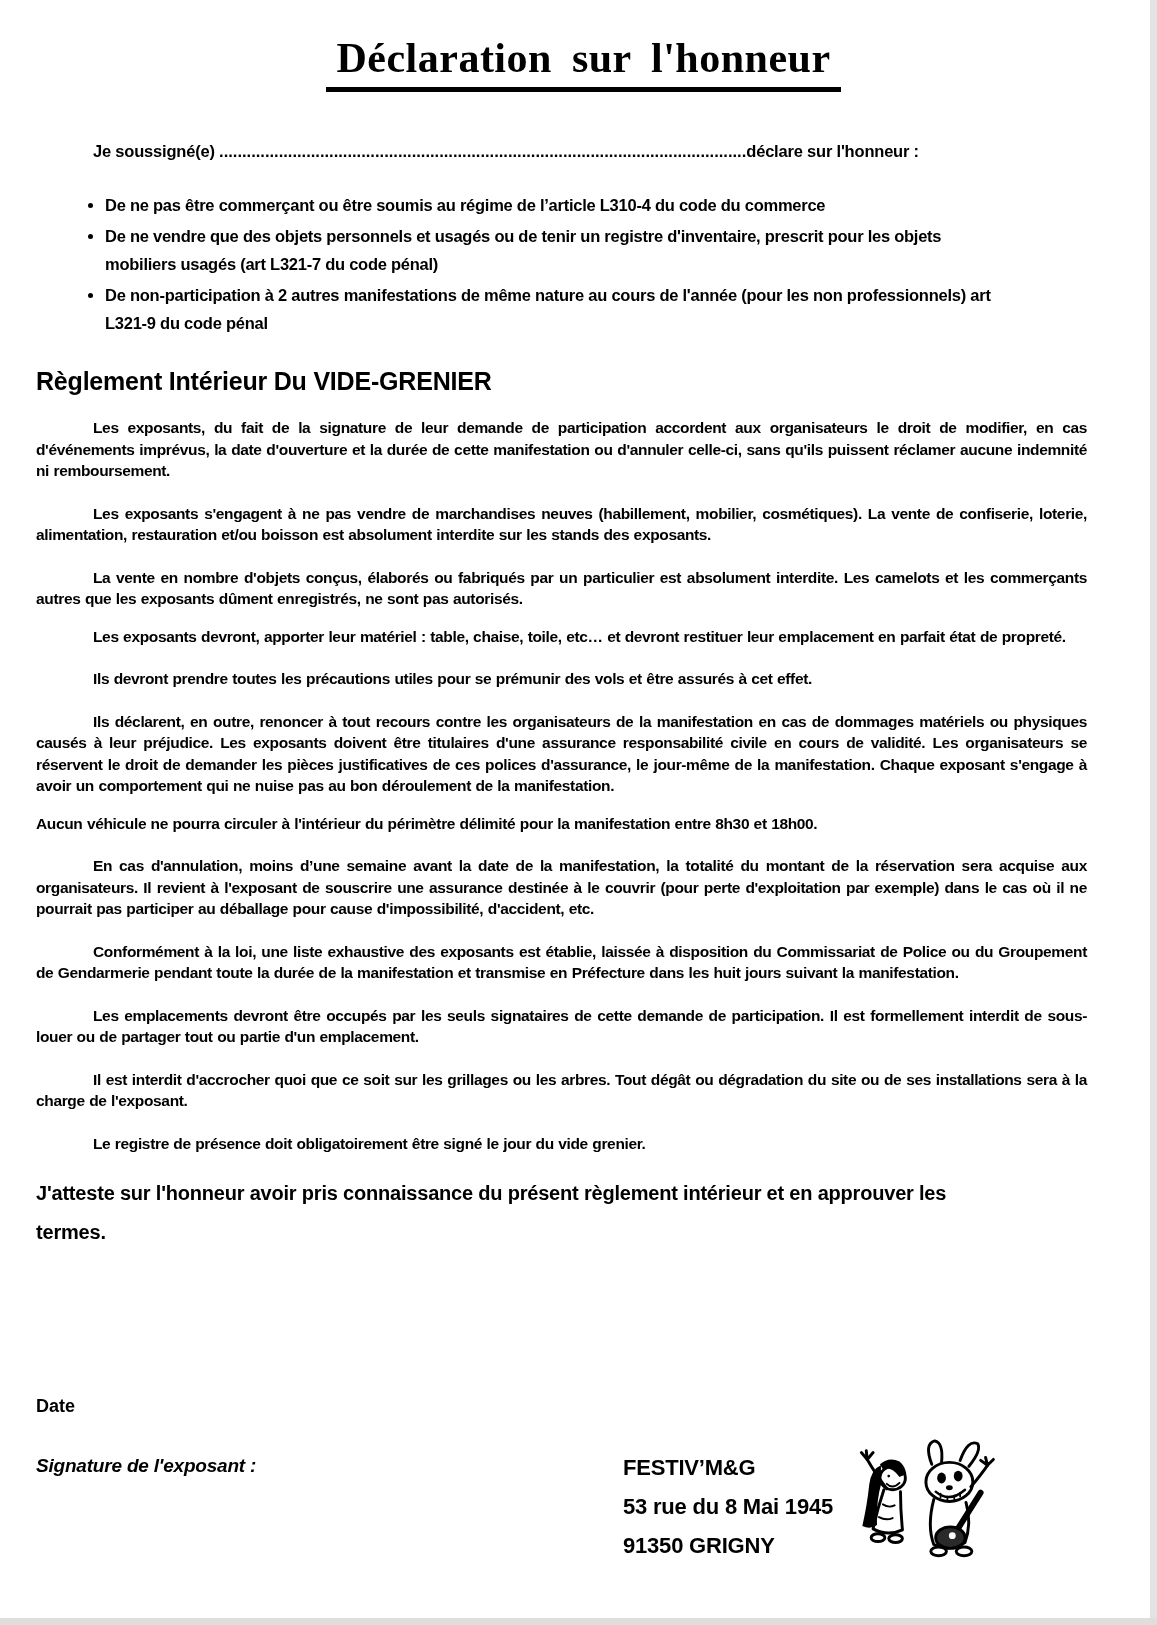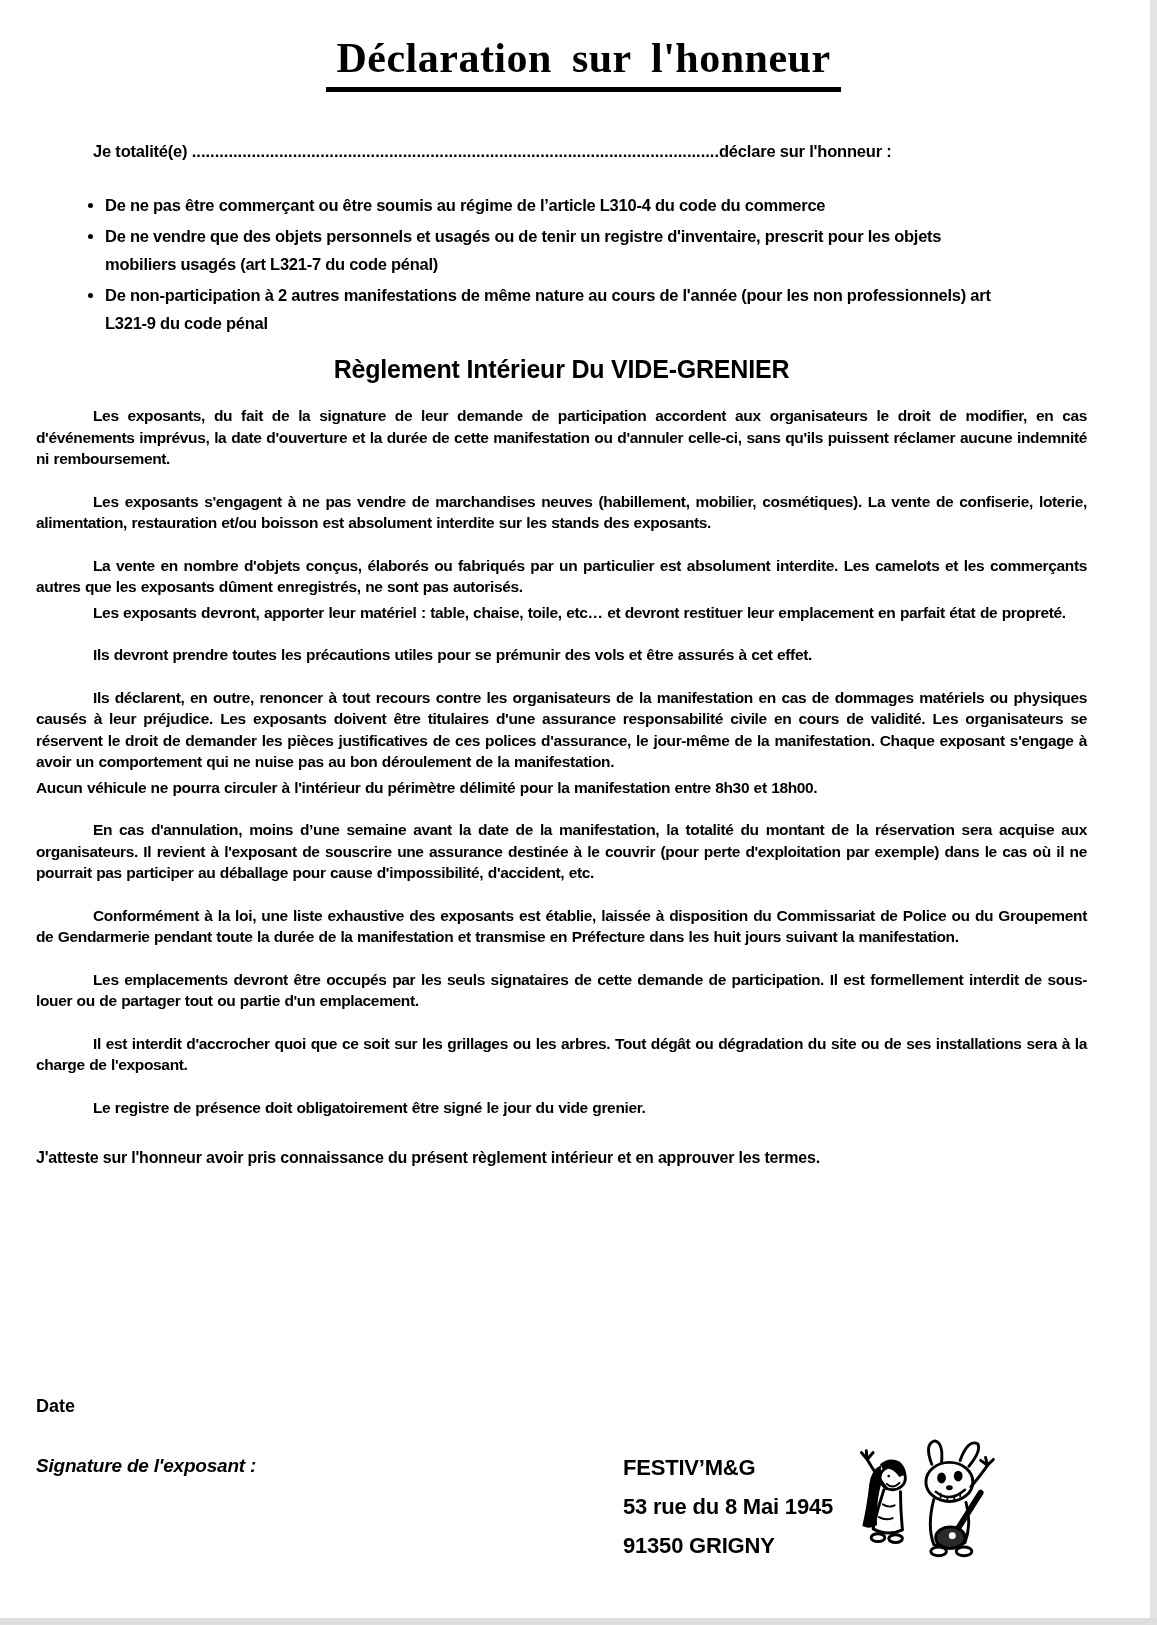--- a/index.html
+++ b/index.html
@@ -24,55 +24,55 @@
   .subscribe{margin:50px 0 0 57px;font-size:16.5px;font-weight:bold;white-space:nowrap;letter-spacing:-.2px;}
   .subscribe .dots{letter-spacing:0;}
 
   ul.decl-list{margin:30px 0 0 0;padding:0 0 0 69px;list-style:disc;}
   ul.decl-list li{
     font-size:16.5px;font-weight:bold;line-height:28px;letter-spacing:-.25px;
     max-width:910px;margin-bottom:3px;
   }
 
   .section-heading{
-    margin:18px 0 0 0;text-align:center;
+    margin:30px 0 0 0;text-align:left;
     font-size:25px;font-weight:bold;letter-spacing:-.2px;
   }
 
   .para{
     margin:21px 0 0 0;font-size:15.5px;font-weight:bold;line-height:21.5px;
     text-align:justify;letter-spacing:-.35px;word-spacing:.5px;
   }
   .para.indent{text-indent:57px;}
-  .para.joined{margin-top:4px;}
+  .para.joined{margin-top:16px;}
 
   .attestation{
     margin:20px 0 0 0;max-width:985px;
-    font-size:16px;font-weight:bold;line-height:39px;letter-spacing:-.2px;
+    font-size:20px;font-weight:bold;line-height:39px;letter-spacing:-.2px;
   }
 
   .date-label{position:absolute;left:36px;top:1396px;font-size:18px;font-weight:bold;text-align:center;}
   .sig-label{position:absolute;left:36px;top:1455px;font-size:19px;font-weight:bold;letter-spacing:-.2px;font-style:italic;}
   .org{position:absolute;left:623px;top:1455px;font-size:22px;font-weight:bold;letter-spacing:-.2px;}
   .org div{margin-bottom:13px;}
 
   .logo{position:absolute;left:843px;top:1434px;width:158px;height:132px;}
 </style>
 </head>
 <body>
 
 <div class="canvas">
   <div class="page">
     <div class="content">
 
       <div class="doc-title">
         <span>Déclaration sur l'honneur</span>
       </div>
 
-      <div class="subscribe"><span>Je totalité(e)  </span><span class="dots">...................................................................................................................</span><span>déclare sur l'honneur :</span></div>
+      <div class="subscribe"><span>Je soussigné(e)  </span><span class="dots">...................................................................................................................</span><span>déclare sur l'honneur :</span></div>
 
       <ul class="decl-list">
         <li>De ne pas être commerçant ou être soumis au régime de l’article L310-4 du code du commerce</li>
         <li>De ne vendre que des objets personnels et usagés ou de tenir un registre d'inventaire, prescrit pour les objets mobiliers usagés (art L321-7 du code pénal)</li>
         <li>De non-participation à 2 autres manifestations de même nature au cours de l'année (pour les non professionnels) art L321-9 du code pénal</li>
       </ul>
 
       <div class="section-heading">Règlement Intérieur Du VIDE-GRENIER</div>
 
       <p class="para indent">Les exposants, du fait de la signature de leur demande de participation accordent aux organisateurs le droit de modifier, en cas d'événements imprévus, la date d'ouverture et la durée de cette manifestation ou d'annuler celle-ci, sans qu'ils puissent réclamer aucune indemnité ni remboursement.</p>

